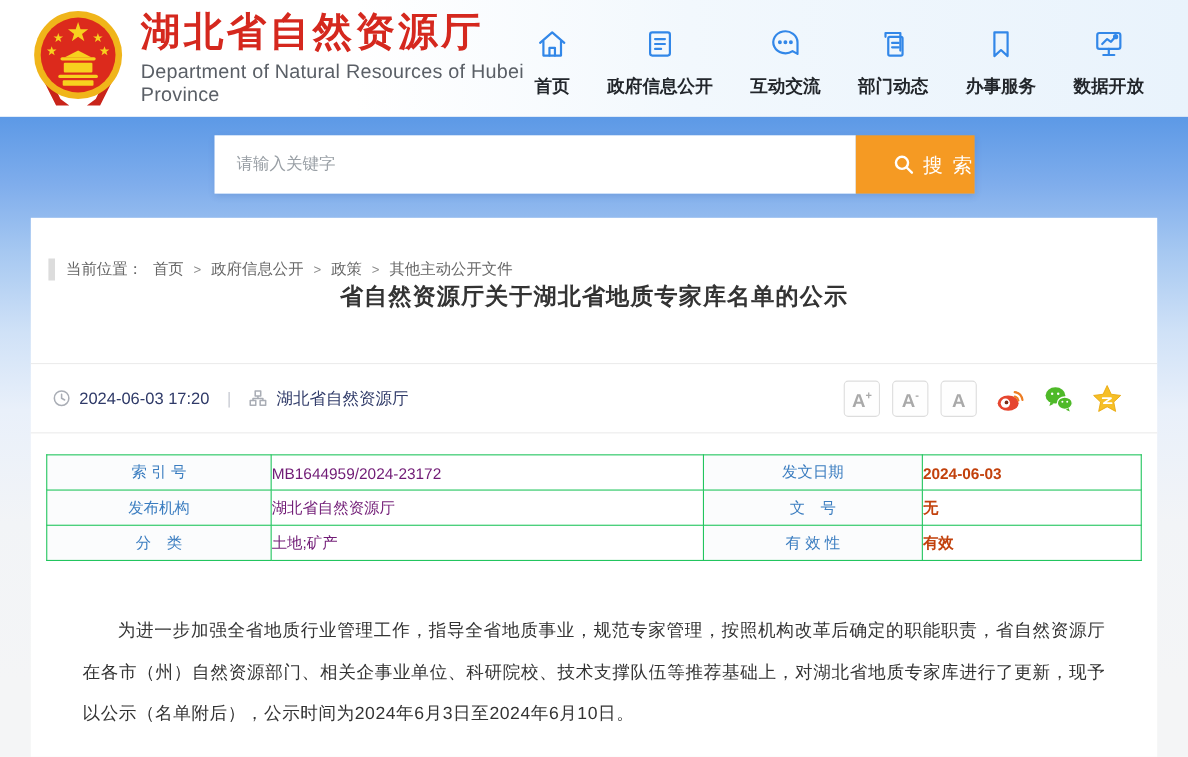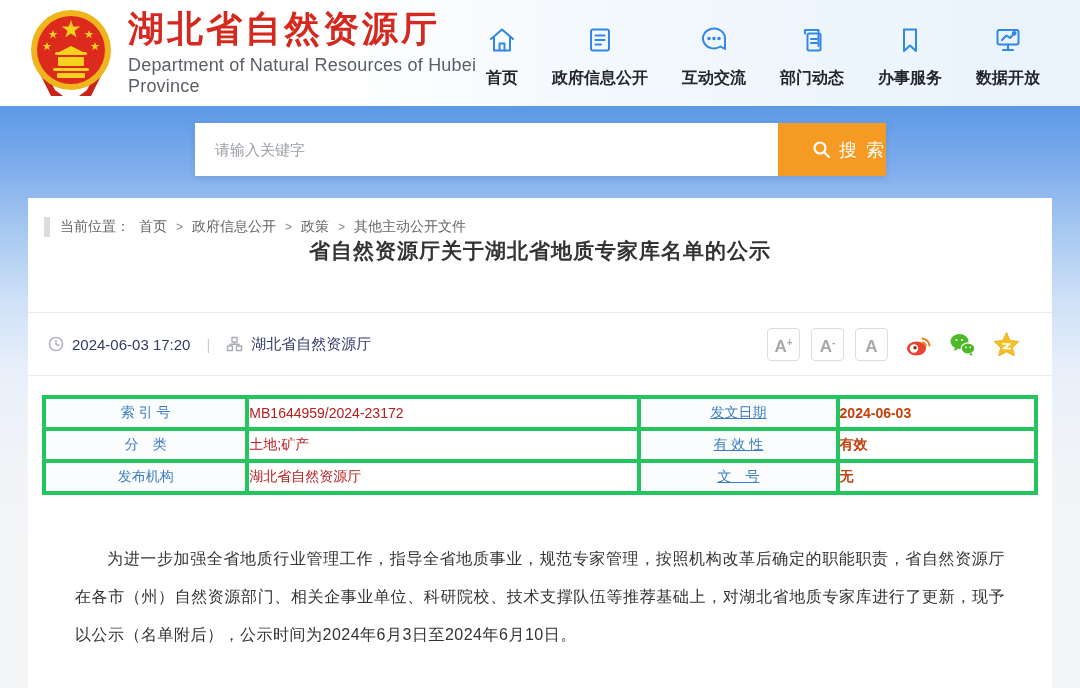--- a/index.html
+++ b/index.html
@@ -31,21 +31,21 @@
   .search-input { flex:1; border:none; outline:none; background:#ffffff;
     padding:0 20px; font-size:15px; color:#333; }
   .search-input::placeholder { color:#9aa0a6; }
   .search-btn { width:108px; background:#f59a23; border:none; color:#fff; font-size:18px;
     display:flex; align-items:center; justify-content:flex-end; gap:8px; cursor:pointer;
     font-family:inherit; letter-spacing:2px; }
 
   
   .card { position:absolute; left:28px; top:92px; width:1024px; height:612px; background:#ffffff; }
 
-  .breadcrumb { display:flex; align-items:center; padding:19px 0 0 16px; font-size:14px; color:#666; }
+  .breadcrumb { display:flex; align-items:center; padding:37px 0 0 16px; font-size:14px; color:#666; }
   .crumb-marker { width:6px; height:20px; background:#dcdcdc; margin-right:10px; }
   .crumb-prefix { color:#666; margin-right:6px; }
   .crumb-link { color:#666; margin:0 9px; cursor:pointer; text-decoration:none; }
   .crumb-link:first-of-type { margin-left:3px; }
   .crumb-sep { color:#888; font-size:12px; }
 
   .article-title { text-align:center; font-size:21px; font-weight:bold; color:#333; letter-spacing:1px; }
 
   .hr { border:none; border-top:1px solid #ececec; margin:0 0; }
   .hr-1 { margin-top:47px; }
@@ -55,24 +55,24 @@
   .meta-left svg { margin-right:8px; }
   .meta-divider { color:#c9ccd4; margin:0 16px; font-size:15px; }
   .meta-right { margin-left:auto; display:flex; align-items:center; gap:11px; }
   .font-btn { width:33px; height:33px; border:1px solid #ddd; border-radius:4px; background:#fefefe;
     color:#a9a9a9; font-size:17px; font-weight:bold; display:flex; align-items:flex-end;
     justify-content:center; padding-bottom:5px; cursor:pointer; font-family:inherit; line-height:1; }
   .font-btn sup { font-size:10px; line-height:1; transform:translateY(-7px); }
   .share-icon { width:27px; height:27px; cursor:pointer; margin-left:6px; }
 
   .meta-table { width:calc(100% - 28px); margin:19px 14px 0; border-collapse:collapse; table-layout:fixed; }
-  .meta-table td { border:4px solid #22c55e; height:32px; font-size:14px; padding:0; }
+  .meta-table td { border:1px solid #22c55e; height:32px; font-size:14px; padding:0; }
   .td-label { width:20.5%; text-align:center; color:#3b7dc0; background:#fbfcfd; }
-  .td-value { width:39.5%; text-align:left; color:#b91c1c; padding-left:13px; }
-  .td-label2 { width:20%; text-align:center; color:#3b7dc0; background:#fbfcfd;text-decoration:underline; }
+  .td-value { width:39.5%; text-align:left; color:#701a75; padding-left:13px; }
+  .td-label2 { width:20%; text-align:center; color:#3b7dc0; background:#fbfcfd; }
   .td-value2 { width:20%; text-align:left; color:#c2410c; padding-left:13px;font-weight:bold; }
 
   .article-body { margin:45px 47px 0; font-size:16px; line-height:38px; color:#333;
     text-align:justify; text-indent:2em; letter-spacing:0.5px; }
 </style>
 </head>
 <body>
 
 <div class="stage">
 
@@ -269,31 +269,31 @@
 
       <table class="meta-table">
         <tbody>
           <tr>
             <td class="td-label">索 引 号</td>
             <td class="td-value">MB1644959/2024-23172</td>
             <td class="td-label2">发文日期</td>
             <td class="td-value2">2024-06-03</td>
           </tr>
           <tr>
+            <td class="td-label">发布机构</td>
+            <td class="td-value">湖北省自然资源厅</td>
+            <td class="td-label2">文　号</td>
+            <td class="td-value2">无</td>
+          </tr>
+          <tr>
             <td class="td-label">分　类</td>
             <td class="td-value">土地;矿产</td>
             <td class="td-label2">有 效 性</td>
             <td class="td-value2">有效</td>
           </tr>
-          <tr>
-            <td class="td-label">发布机构</td>
-            <td class="td-value">湖北省自然资源厅</td>
-            <td class="td-label2">文　号</td>
-            <td class="td-value2">无</td>
-          </tr>
         </tbody>
       </table>
 
       <p class="article-body">为进一步加强全省地质行业管理工作，指导全省地质事业，规范专家管理，按照机构改革后确定的职能职责，省自然资源厅在各市（州）自然资源部门、相关企事业单位、科研院校、技术支撑队伍等推荐基础上，对湖北省地质专家库进行了更新，现予以公示（名单附后），公示时间为2024年6月3日至2024年6月10日。</p>
 
     </div>
   </div>
 </div>
 
 </body></html>

